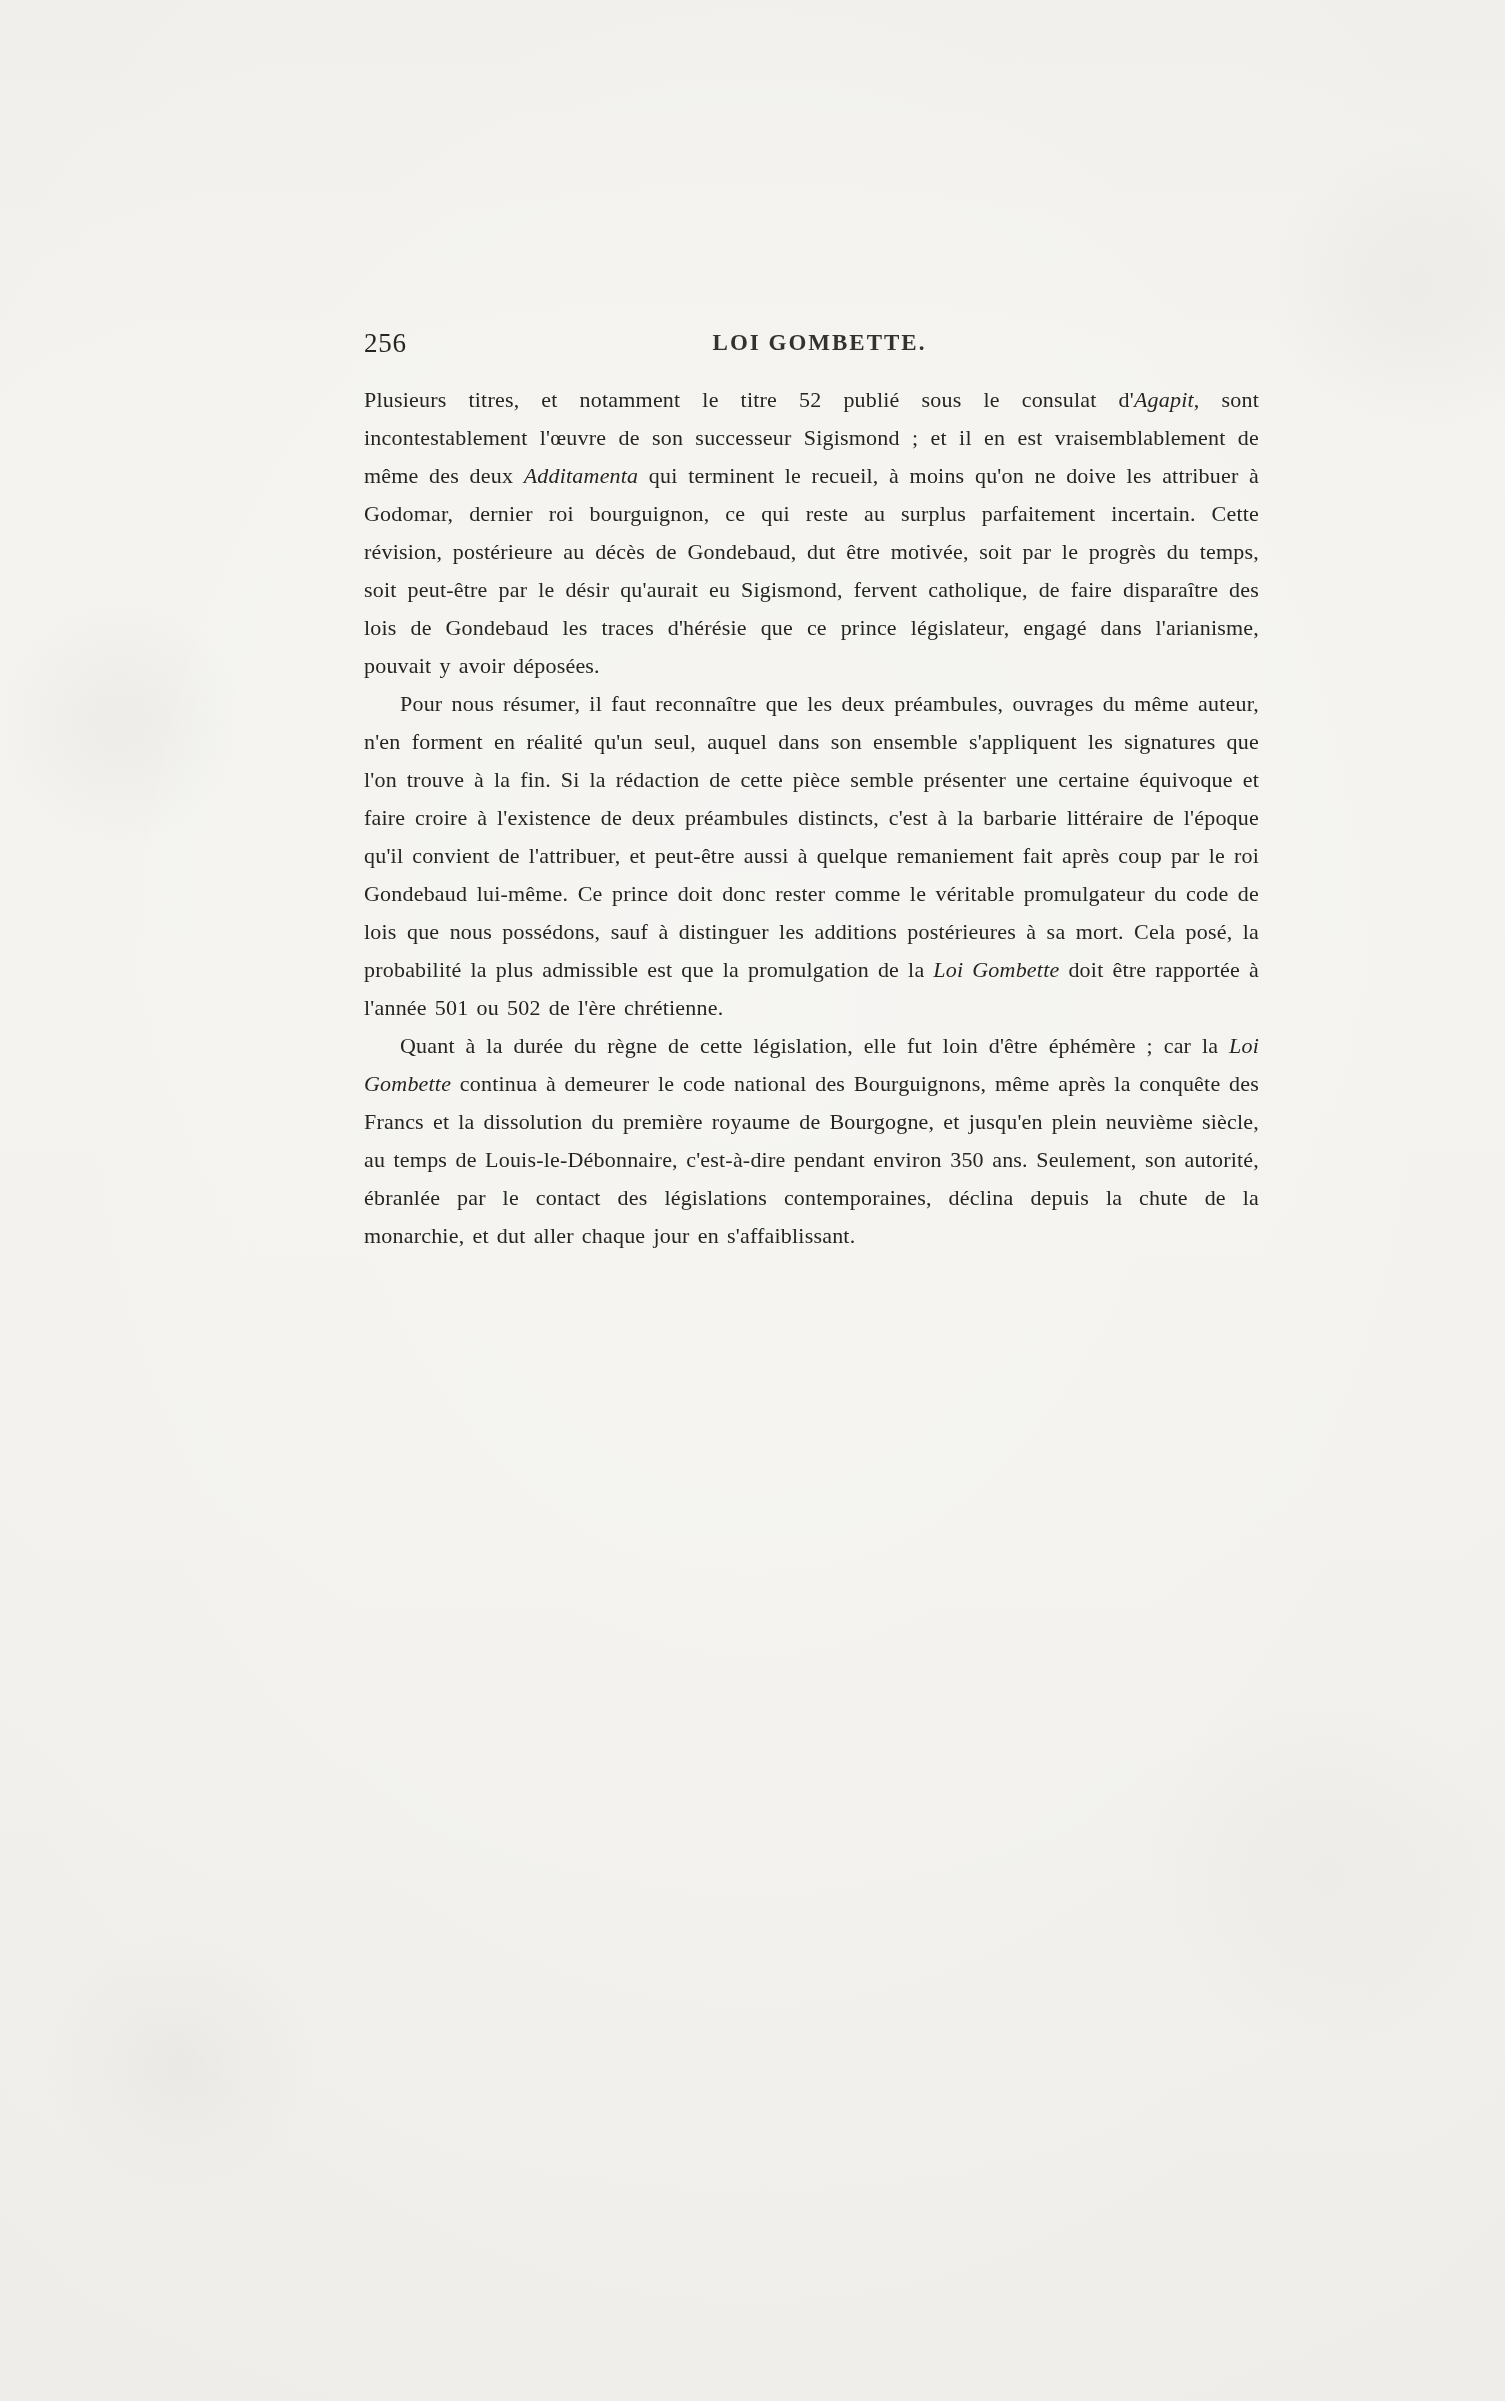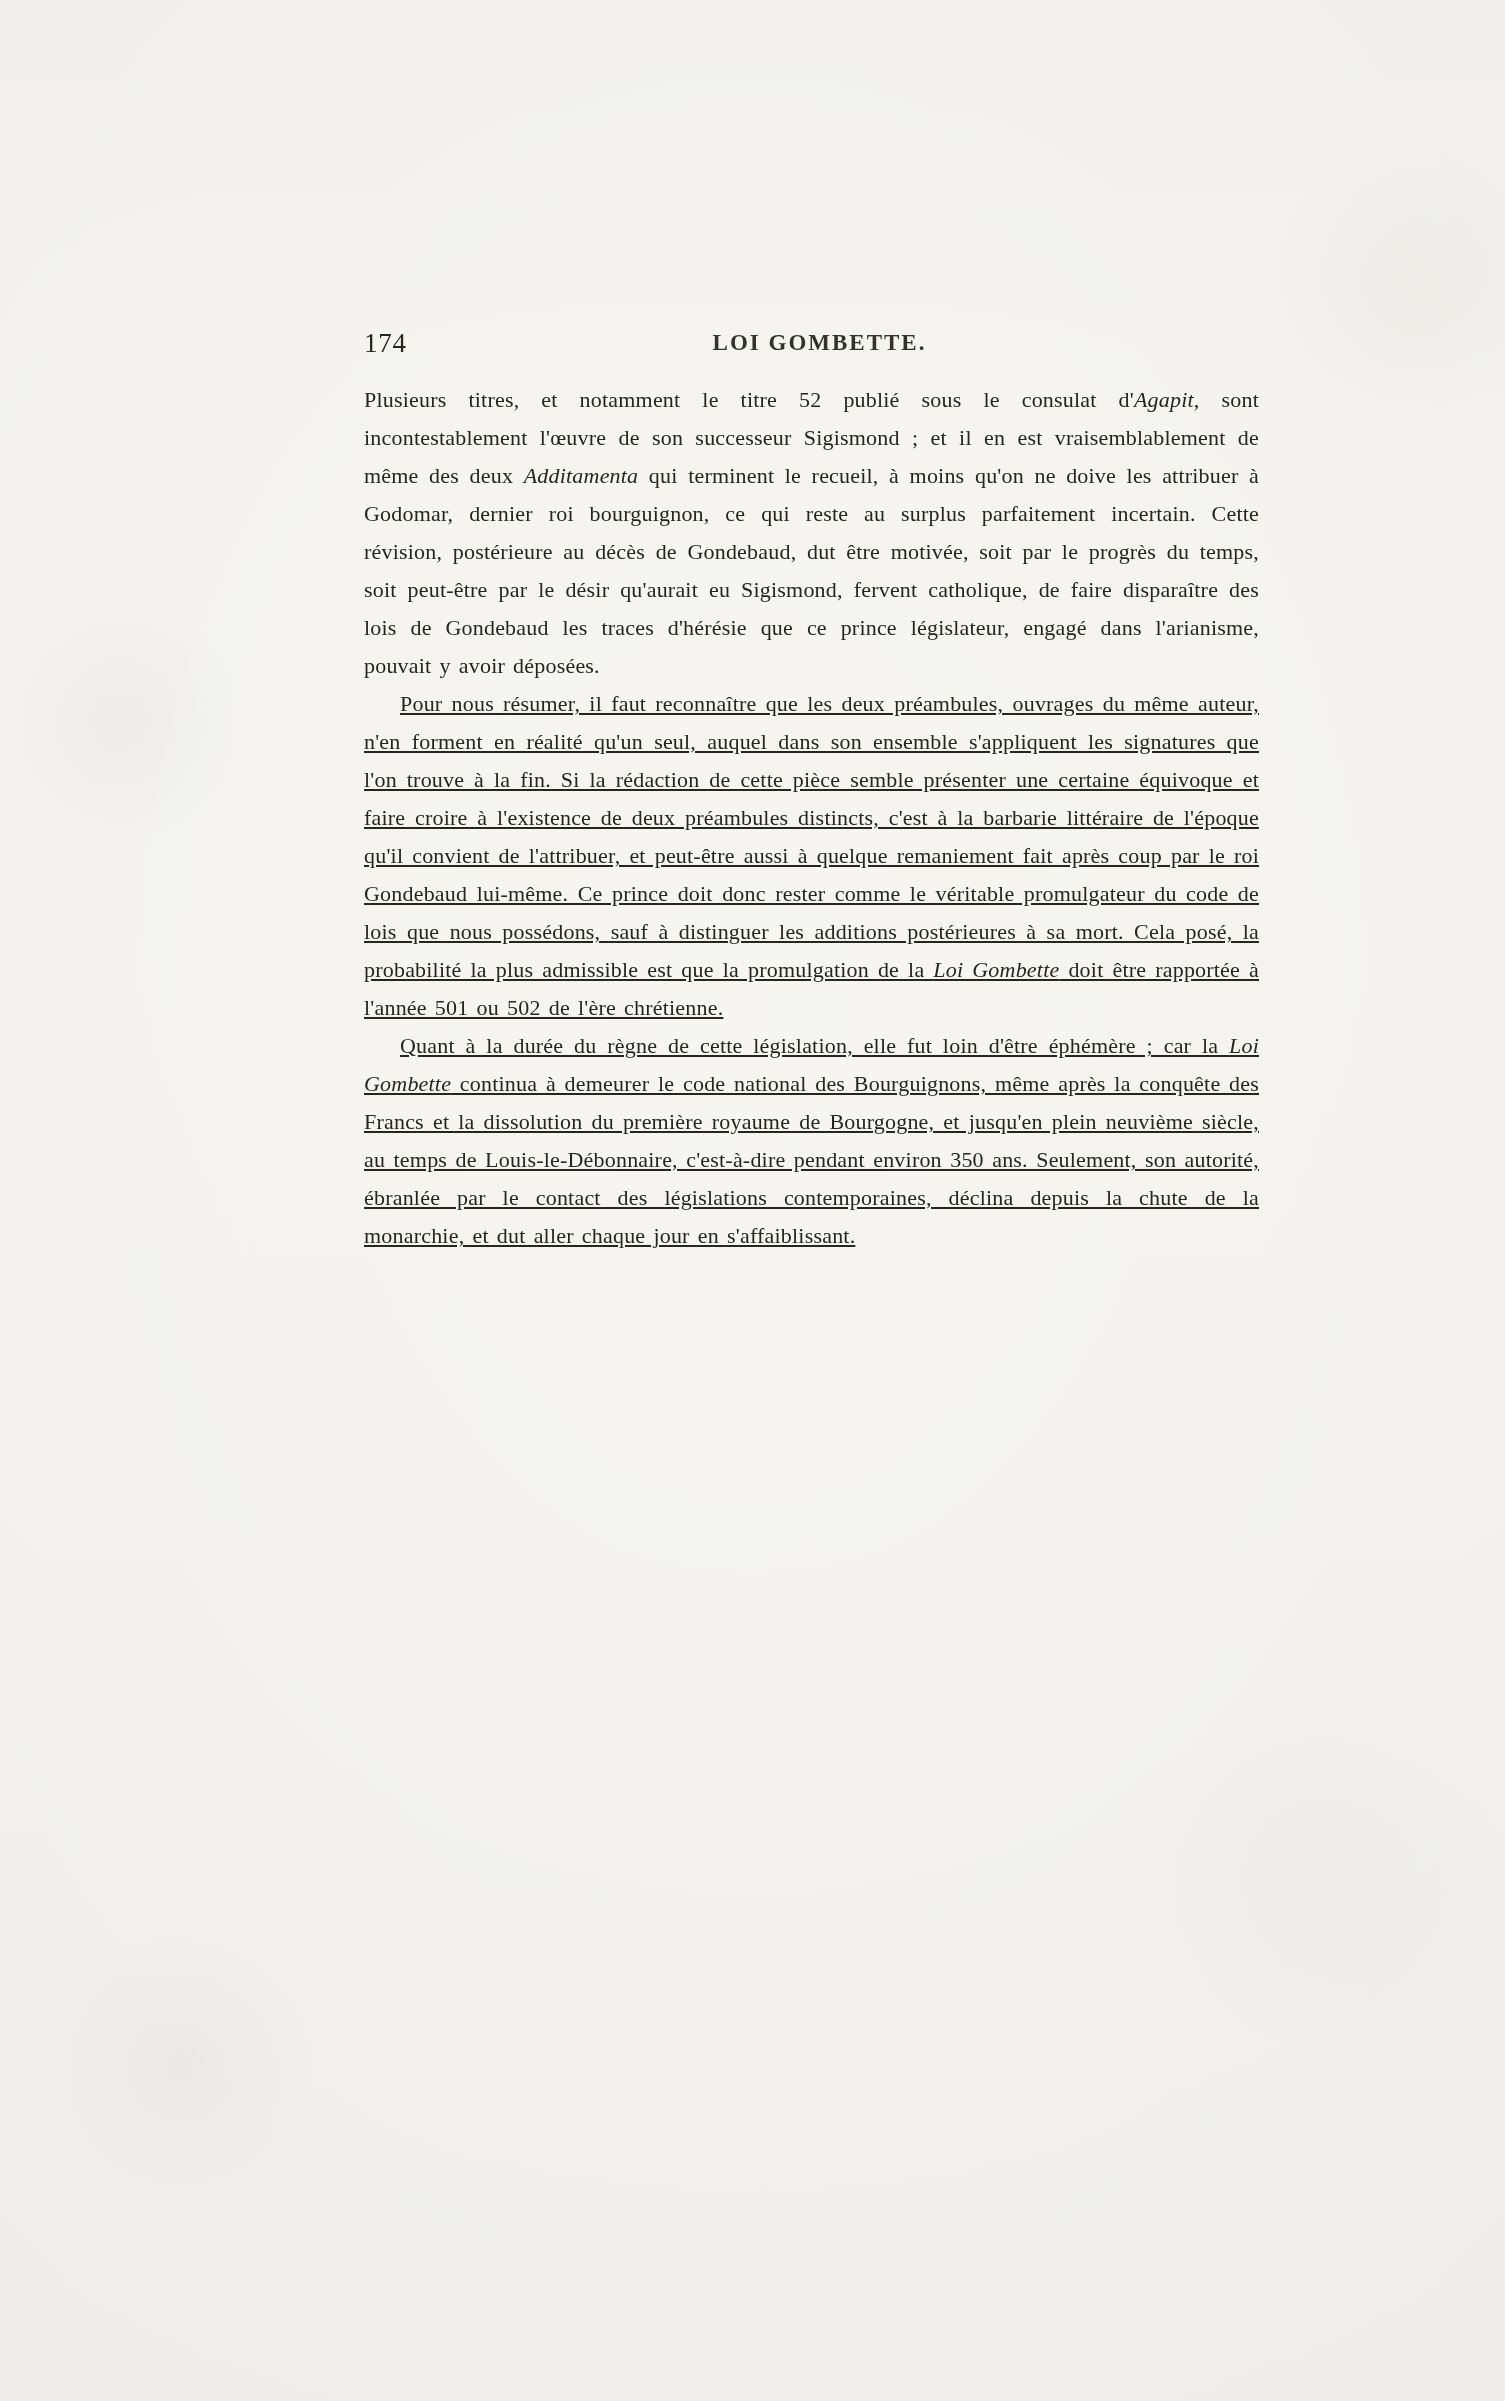--- a/index.html
+++ b/index.html
@@ -67,33 +67,32 @@
     text-align: justify;
     word-spacing: 2.4px;
     letter-spacing: 0.2px;
   }
   .text-block p {
     margin: 0;
     padding: 0;
   }
   .text-block p.indent {
     text-indent: 36px;
-    text-decoration: underline;
   }
   .text-block .italic {
     font-style: italic;
   }
 </style>
 </head>
 <body>
 
 <div class="scan-page">
   <div class="print-area">
     <div class="running-head">
-      <span class="page-number">174</span>
+      <span class="page-number">256</span>
       <span class="running-title">LOI GOMBETTE.</span>
     </div>
     <div class="text-block">
         <p><span>Plusieurs titres, et notamment le titre 52 publié sous le consulat d'</span><span class="italic">Agapit</span><span>, sont incontestablement l'œuvre de son successeur Sigismond ; et il en est vraisemblablement de même des deux </span><span class="italic">Additamenta</span><span> qui terminent le recueil, à moins qu'on ne doive les attribuer à Godomar, dernier roi bourguignon, ce qui reste au surplus parfaitement incertain. Cette révision, postérieure au décès de Gondebaud, dut être motivée, soit par le progrès du temps, soit peut-être par le désir qu'aurait eu Sigismond, fervent catholique, de faire disparaître des lois de Gondebaud les traces d'hérésie que ce prince législateur, engagé dans l'arianisme, pouvait y avoir déposées.</span></p>
         <p class="indent"><span>Pour nous résumer, il faut reconnaître que les deux préambules, ouvrages du même auteur, n'en forment en réalité qu'un seul, auquel dans son ensemble s'appliquent les signatures que l'on trouve à la fin. Si la rédaction de cette pièce semble présenter une certaine équivoque et faire croire à l'existence de deux préambules distincts, c'est à la barbarie littéraire de l'époque qu'il convient de l'attribuer, et peut-être aussi à quelque remaniement fait après coup par le roi Gondebaud lui-même. Ce prince doit donc rester comme le véritable promulgateur du code de lois que nous possédons, sauf à distinguer les additions postérieures à sa mort. Cela posé, la probabilité la plus admissible est que la promulgation de la </span><span class="italic">Loi Gombette</span><span> doit être rapportée à l'année 501 ou 502 de l'ère chrétienne.</span></p>
         <p class="indent"><span>Quant à la durée du règne de cette législation, elle fut loin d'être éphémère ; car la </span><span class="italic">Loi Gombette</span><span> continua à demeurer le code national des Bourguignons, même après la conquête des Francs et la dissolution du première royaume de Bourgogne, et jusqu'en plein neuvième siècle, au temps de Louis-le-Débonnaire, c'est-à-dire pendant environ 350 ans. Seulement, son autorité, ébranlée par le contact des législations contemporaines, déclina depuis la chute de la monarchie, et dut aller chaque jour en s'affaiblissant.</span></p>
       </div>
   </div>
 </div>
 

